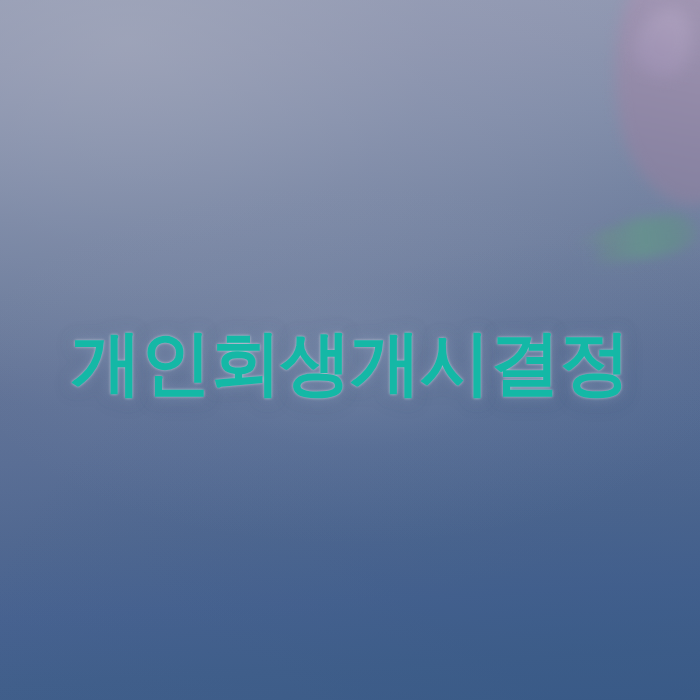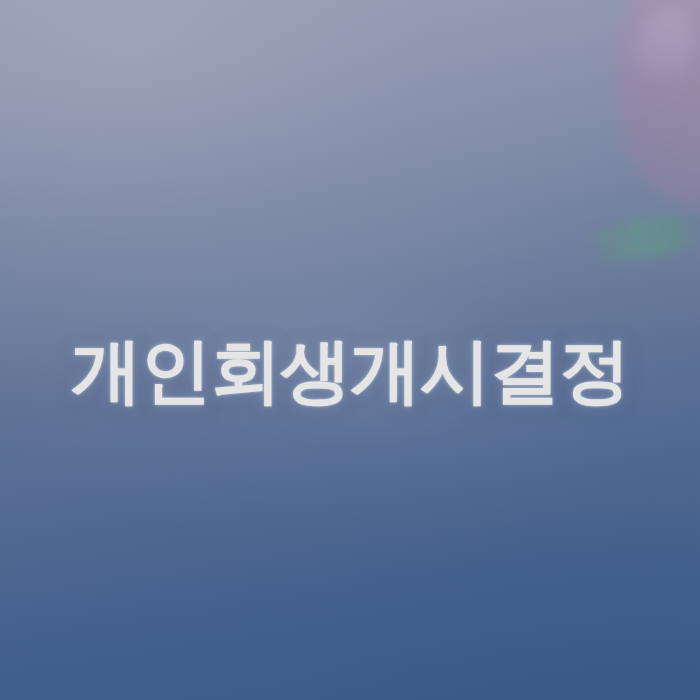--- a/index.html
+++ b/index.html
@@ -155,26 +155,26 @@
   .headline-wrap {
     position: absolute;
     left: 0;
     top: 318px;
     width: 700px;
     text-align: center;
   }
 
   .headline {
     display: inline-block;
-    margin: 8px;
+    margin: 0;
     font-size: 71px;
     line-height: 90px;
     font-weight: 700;
     letter-spacing: -1.2px;
-    color: #e5e5e5;
+    color: #14b8a6;
     text-shadow:
       0 0 3px rgba(255, 255, 255, 0.55),
       0 0 14px rgba(160, 175, 205, 0.55),
       0 2px 20px rgba(48, 74, 112, 0.40);
     white-space: nowrap;
   }
 </style>
 </head>
 <body>
 

